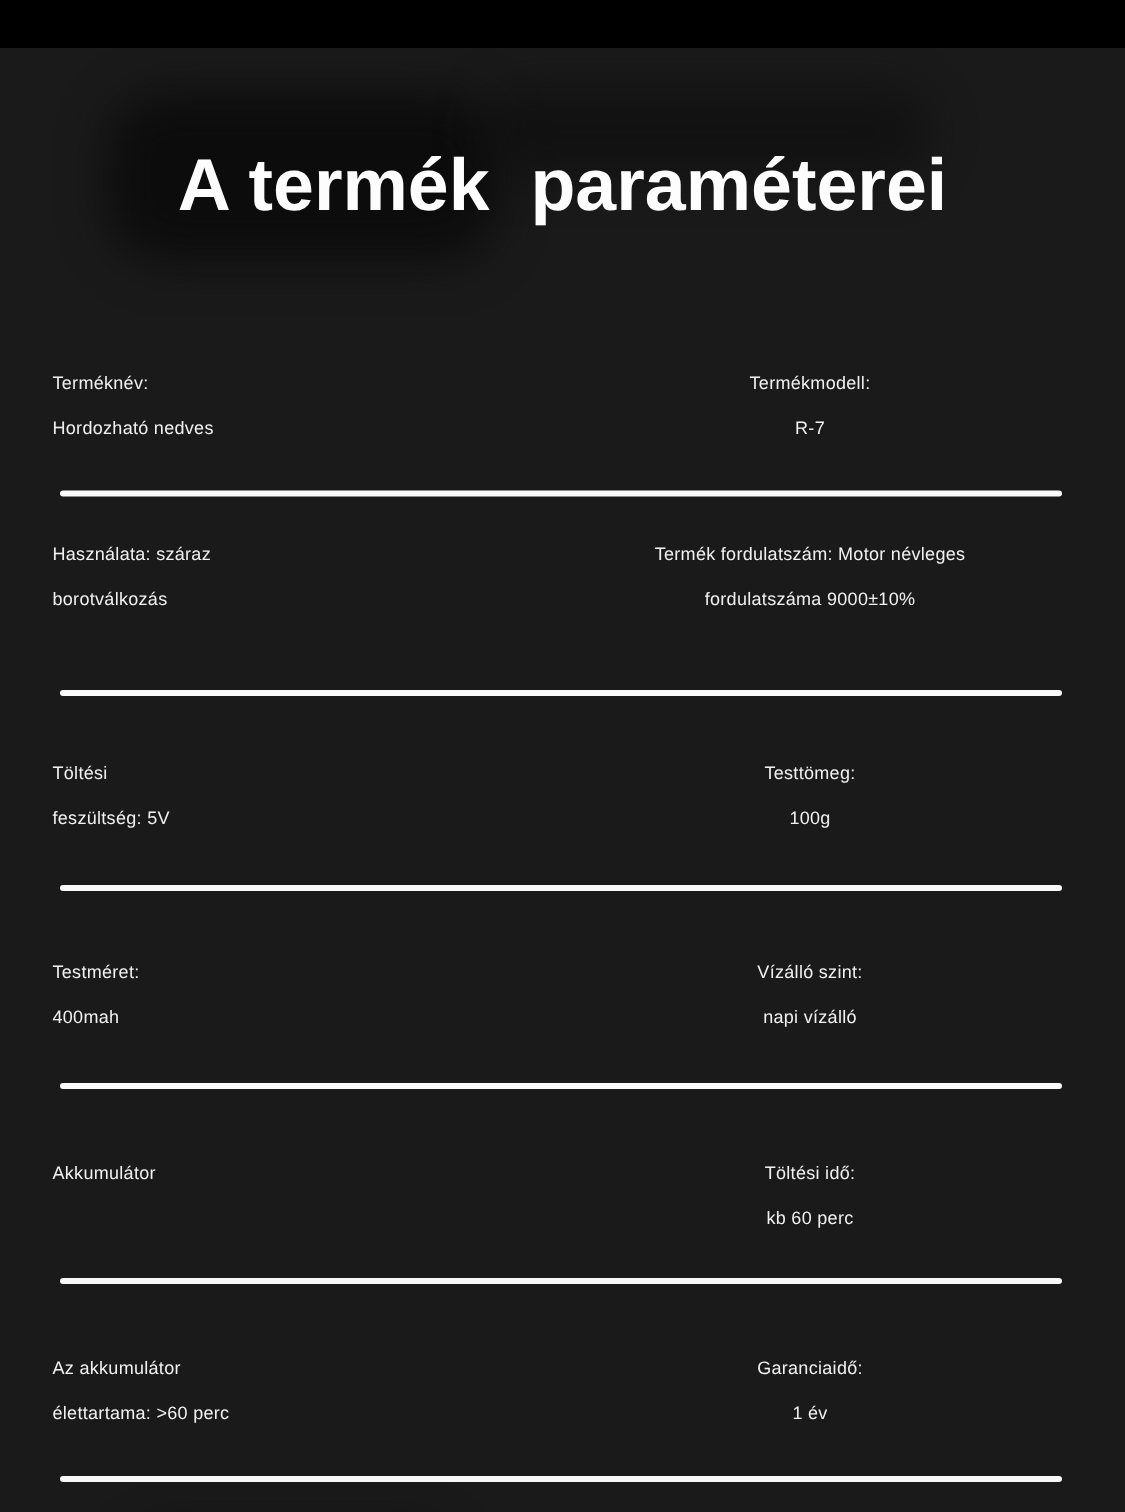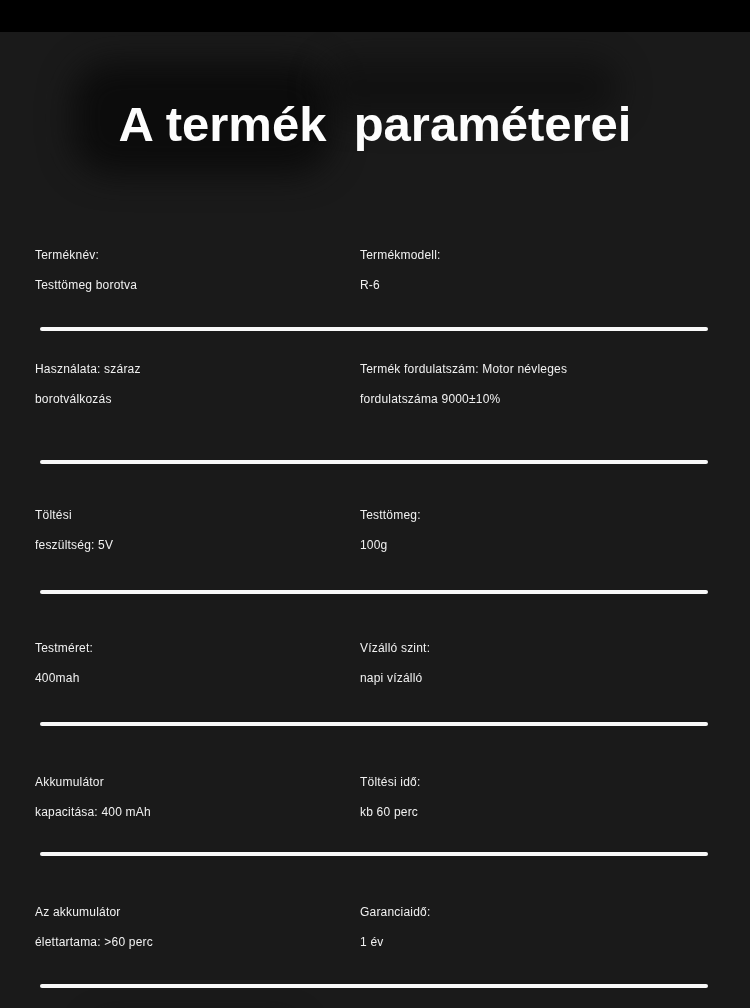--- a/index.html
+++ b/index.html
@@ -34,21 +34,21 @@
   }
   .param-row{position:absolute;left:0;width:750px;}
   .col{
     position:absolute;top:0;
     font-size:12px;
     font-weight:400;
     line-height:30px;
     letter-spacing:.2px;
   }
   .col.left{left:35px;width:310px;}
-  .col.right{left:360px;width:360px;}
+  .col.right{left:360px;width:360px;text-align:center;}
   .separator{
     position:absolute;
     left:40px;width:668px;height:4px;
     background:#f9f9f9;
     border-radius:2px;
   }
   
   .row-0{top:208px;} .sep-0{top:295px;}
   .row-1{top:322px;} .sep-1{top:428px;}
   .row-2{top:468px;} .sep-2{top:558px;}
@@ -63,25 +63,25 @@
 
   <div class="smudge title-area"></div>
   <div class="smudge title-area2"></div>
   <div class="smudge bottom-area"></div>
 
   <h1 class="page-title">A termék  paraméterei</h1>
 
   <section class="param-row row-0">
     <div class="col left">
       <div>Terméknév:</div>
-      <div>Testtömeg borotva</div>
+      <div>Hordozható nedves</div>
     </div>
     <div class="col right">
       <div>Termékmodell:</div>
-      <div>R-6</div>
+      <div>R-7</div>
     </div>
   </section>
   <div class="separator sep-0" style="background: rgb(249, 249, 249);"></div>
 
   <section class="param-row row-1">
     <div class="col left">
       <div>Használata: száraz</div>
       <div>borotválkozás</div>
     </div>
     <div class="col right">
@@ -111,21 +111,20 @@
     <div class="col right">
       <div>Vízálló szint:</div>
       <div>napi vízálló</div>
     </div>
   </section>
   <div class="separator sep-3" style="background: rgb(249, 249, 249);"></div>
 
   <section class="param-row row-4">
     <div class="col left">
       <div>Akkumulátor</div>
-      <div>kapacitása: 400 mAh</div>
     </div>
     <div class="col right">
       <div>Töltési idő:</div>
       <div>kb 60 perc</div>
     </div>
   </section>
   <div class="separator sep-4" style="background: rgb(249, 249, 249);"></div>
 
   <section class="param-row row-5">
     <div class="col left">

